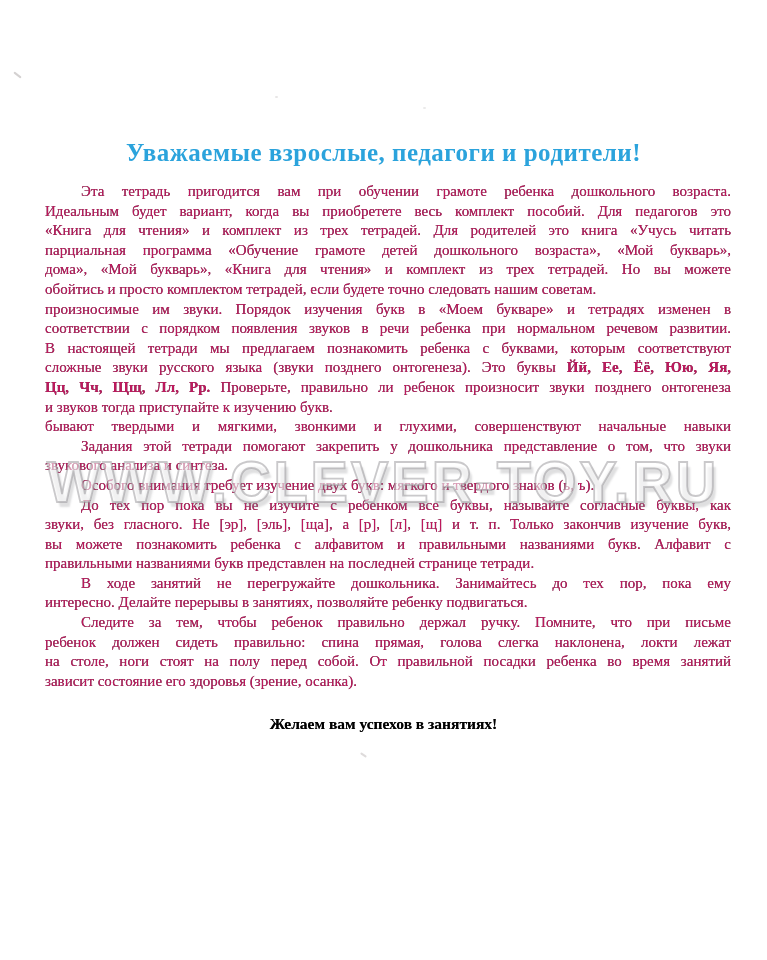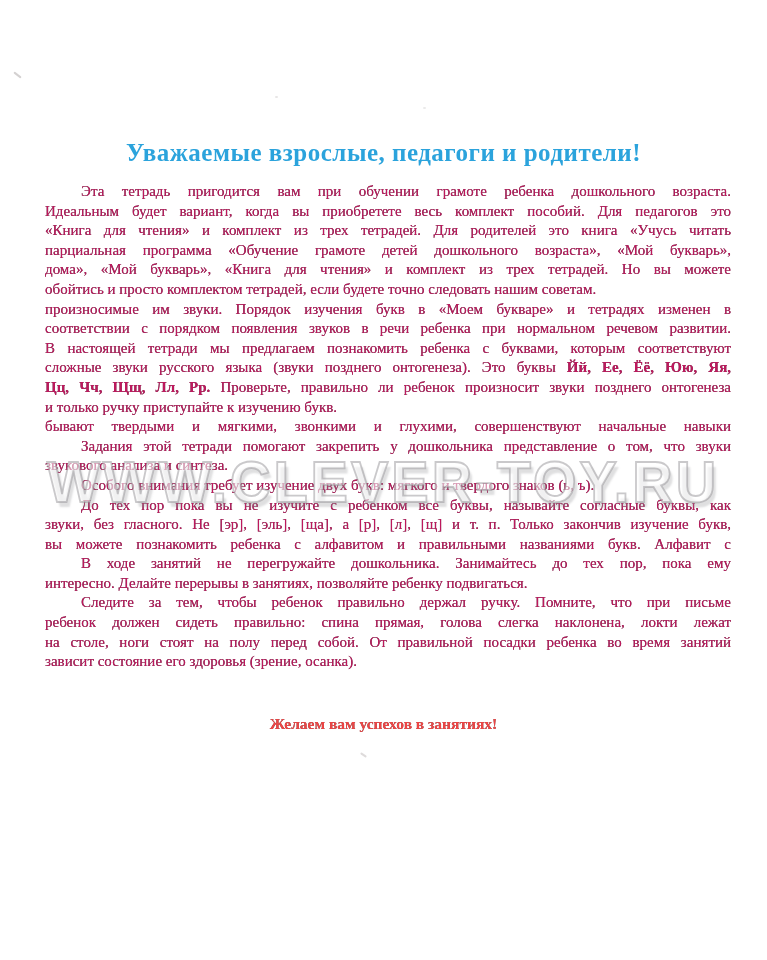--- a/index.html
+++ b/index.html
@@ -8,21 +8,21 @@
   .page-title{position:absolute;top:139px;left:0;width:767px;text-align:center;
         font-size:25px;font-weight:bold;letter-spacing:.5px;}
   .body-text{position:absolute;left:45px;top:182px;width:686px;
         font-size:15px;line-height:19.6px;color:#be185d;
         text-shadow:0 0 .5px rgba(45,45,45,.85);}
   .line{height:19.6px;text-align:justify;text-align-last:justify;}
   .line.para-end{text-align-last:left;}
   .line.indent{text-indent:36px;}
   .line b{font-weight:bold;margin-top:13px;}
   .closing-line{position:absolute;top:715px;left:0;width:767px;text-align:center;
-        font-size:15.5px;font-weight:bold;color:#ef4444;
+        font-size:15.5px;font-weight:bold;color:#000000;
         text-shadow:0 0 .5px rgba(45,45,45,.85);}
   .watermark{position:absolute;top:449px;left:25px;width:716px;text-align:center;
         font-family:"Liberation Sans", sans-serif;font-weight:bold;
         font-size:56px;letter-spacing:3px;white-space:nowrap;
         color:rgba(255,255,255,.55);
         -webkit-text-stroke:1.8px rgba(150,148,152,.5);
         text-shadow:3px 5px 2px rgba(140,140,145,.28);
         transform:scaleY(1.04);}
   .speck{position:absolute;background:#bdb8b8;opacity:.65;border-radius:1px;}
   .speck.s1{left:13px;top:74px;width:9px;height:2px;transform:rotate(38deg);}
@@ -40,28 +40,29 @@
       <div class="line"><span>Идеальным будет вариант, когда вы приобретете весь комплект пособий. Для педагогов это</span></div>
       <div class="line"><span>«Книга для чтения» и комплект из трех тетрадей. Для родителей это книга «Учусь читать</span></div>
       <div class="line"><span>парциальная программа «Обучение грамоте детей дошкольного возраста», «Мой букварь»,</span></div>
       <div class="line"><span>дома», «Мой букварь», «Книга для чтения» и комплект из трех тетрадей. Но вы можете</span></div>
       <div class="line para-end"><span>обойтись и просто комплектом тетрадей, если будете точно следовать нашим советам.</span></div>
       <div class="line"><span>произносимые им звуки. Порядок изучения букв в «Моем букваре» и тетрадях изменен в</span></div>
       <div class="line"><span>соответствии с порядком появления звуков в речи ребенка при нормальном речевом развитии.</span></div>
       <div class="line"><span>В настоящей тетради мы предлагаем познакомить ребенка с буквами, которым соответствуют</span></div>
       <div class="line"><span>сложные звуки русского языка (звуки позднего онтогенеза). Это буквы </span><b>Йй, Ее, Ёё, Юю, Яя,</b></div>
       <div class="line"><b>Цц, Чч, Щщ, Лл, Рр.</b><span> Проверьте, правильно ли ребенок произносит звуки позднего онтогенеза</span></div>
-      <div class="line para-end"><span>и только ручку приступайте к изучению букв.</span></div>
+      <div class="line para-end"><span>и звуков тогда приступайте к изучению букв.</span></div>
       <div class="line"><span>бывают твердыми и мягкими, звонкими и глухими, совершенствуют начальные навыки</span></div>
       <div class="line indent"><span>Задания этой тетради помогают закрепить у дошкольника представление о том, что звуки</span></div>
       <div class="line para-end"><span>звукового анализа и синтеза.</span></div>
       <div class="line indent para-end"><span>Особого внимания требует изучение двух букв: мягкого и твердого знаков (ь, ъ).</span></div>
       <div class="line indent"><span>До тех пор пока вы не изучите с ребенком все буквы, называйте согласные буквы, как</span></div>
       <div class="line"><span>звуки, без гласного. Не [эр], [эль], [ща], а [р], [л], [щ] и т. п. Только закончив изучение букв,</span></div>
       <div class="line"><span>вы можете познакомить ребенка с алфавитом и правильными названиями букв. Алфавит с</span></div>
+      <div class="line para-end"><span>правильными названиями букв представлен на последней странице тетради.</span></div>
       <div class="line indent"><span>В ходе занятий не перегружайте дошкольника. Занимайтесь до тех пор, пока ему</span></div>
       <div class="line para-end"><span>интересно. Делайте перерывы в занятиях, позволяйте ребенку подвигаться.</span></div>
       <div class="line indent"><span>Следите за тем, чтобы ребенок правильно держал ручку. Помните, что при письме</span></div>
       <div class="line"><span>ребенок должен сидеть правильно: спина прямая, голова слегка наклонена, локти лежат</span></div>
       <div class="line"><span>на столе, ноги стоят на полу перед собой. От правильной посадки ребенка во время занятий</span></div>
       <div class="line para-end"><span>зависит состояние его здоровья (зрение, осанка).</span></div>
     </div>
   <div class="watermark">WWW.CLEVER-TOY.RU</div>
   <div class="closing-line">Желаем вам успехов в занятиях!</div>
   <div class="speck s1"></div>

